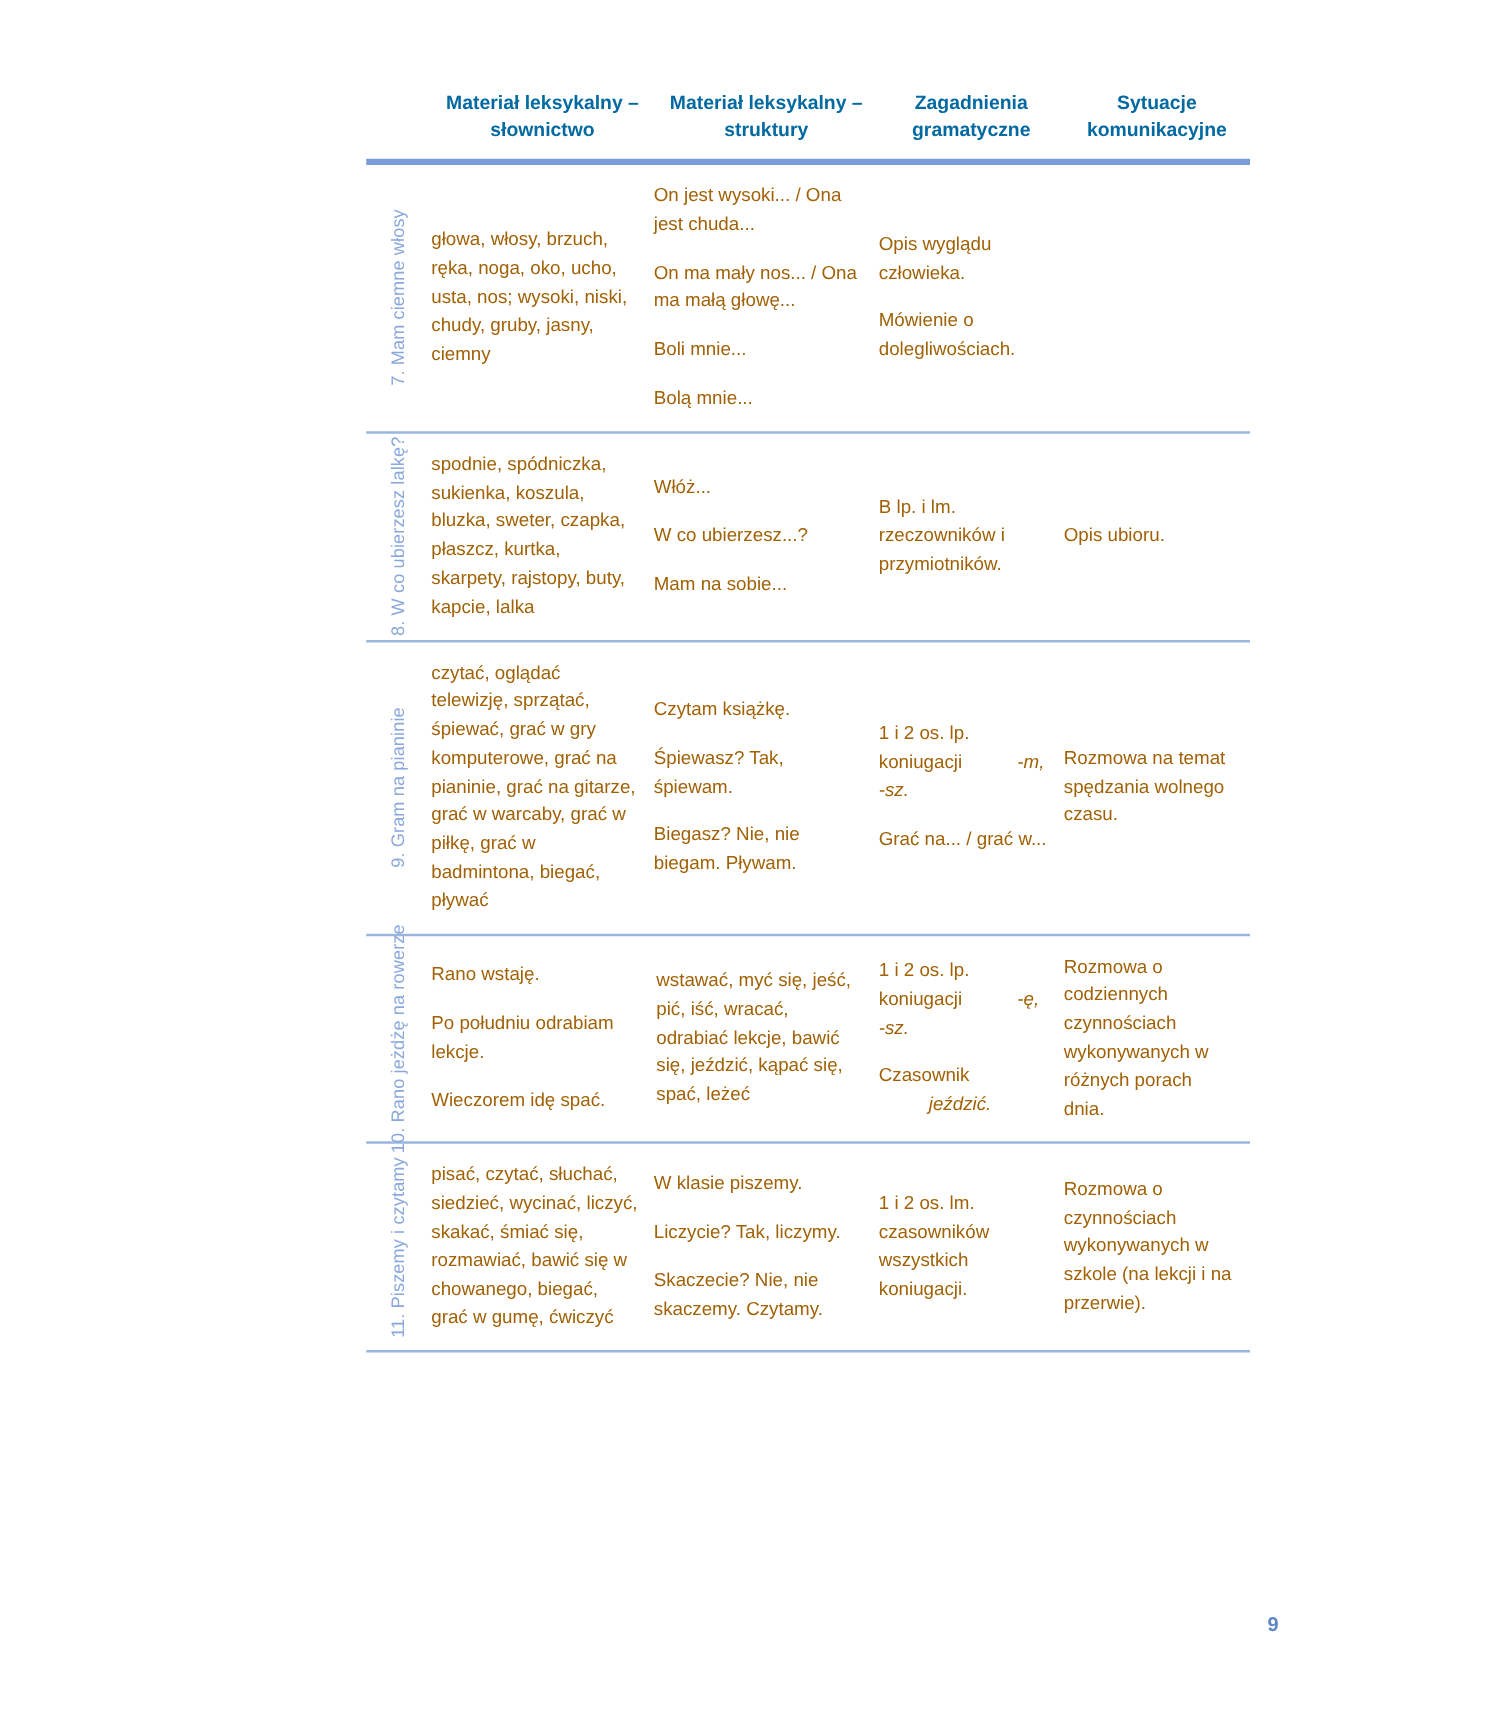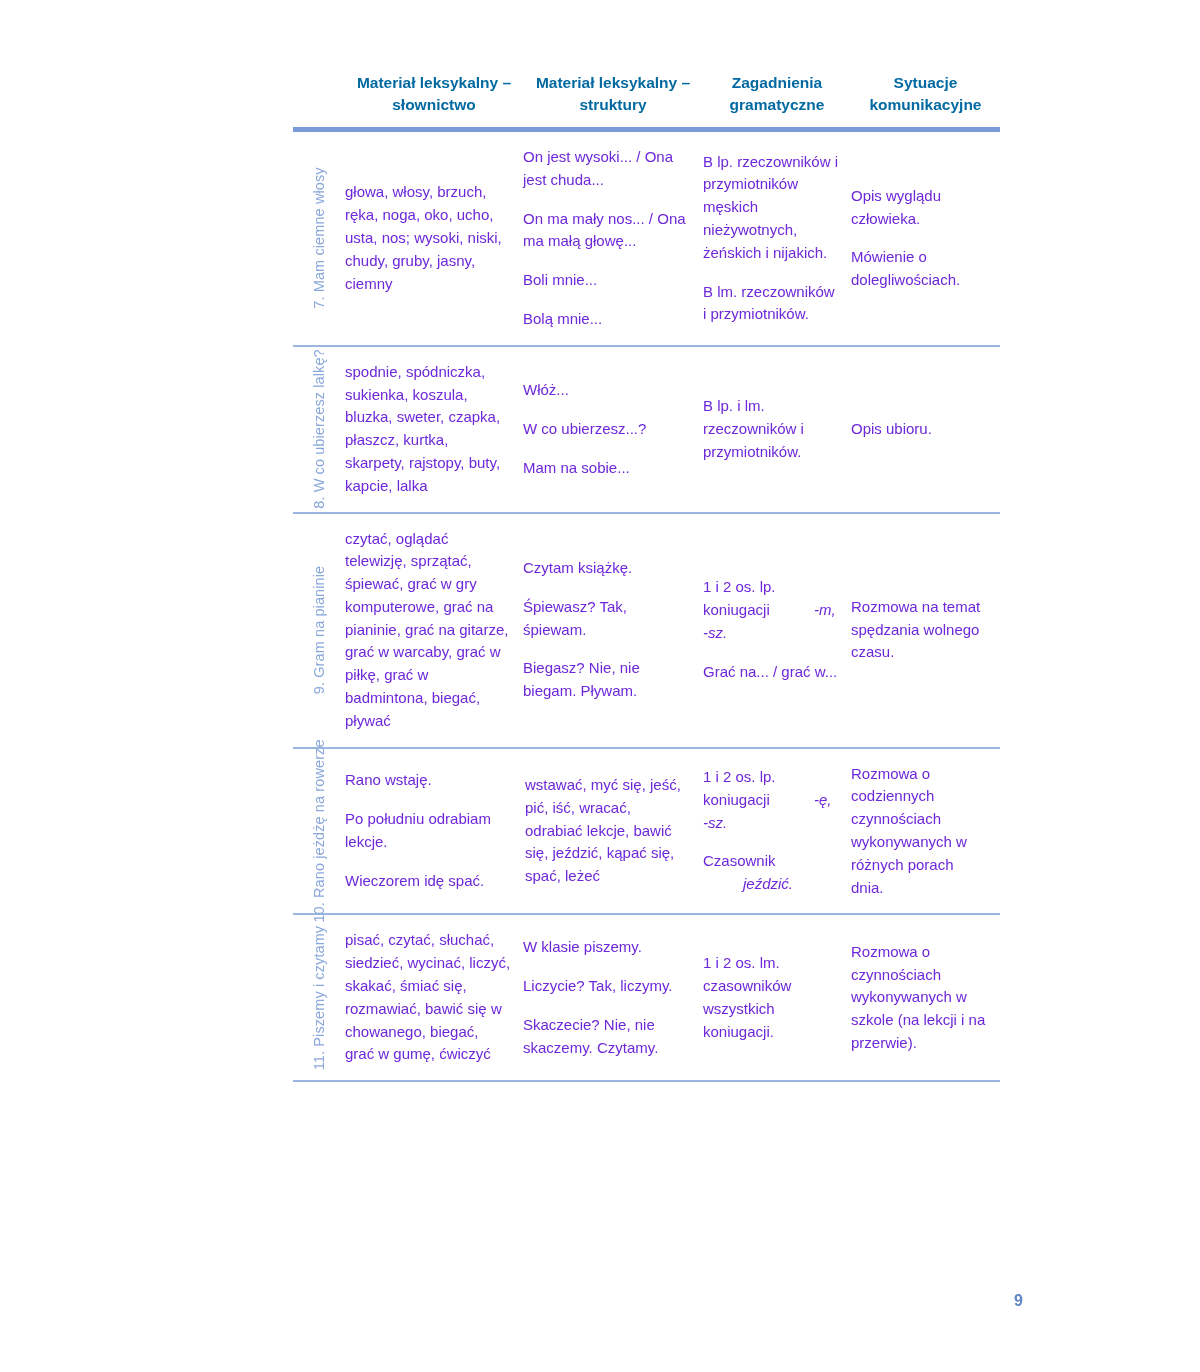--- a/index.html
+++ b/index.html
@@ -67,21 +67,21 @@
   
   .trow {
     display: flex;
     align-items: center;
   }
   .td {
     box-sizing: border-box;
     padding: 14px 12px 14px 0;
     font-size: 15px;
     line-height: 1.52;
-    color: #6d28d9;
+    color: #a16207;
   }
   .td p {
     margin: 0 0 16px 0;
   }
   .td p:last-child {
     margin-bottom: 0;
   }
 
   .rowlabel-cell {
     width: 52px;
@@ -157,24 +157,20 @@
       </div>
       <div class="td col-lex">
         <p>głowa, włosy, brzuch, ręka, noga, oko, ucho, usta, nos; wysoki, niski, chudy, gruby, jasny, ciemny</p>
       </div>
       <div class="td col-struct">
         <p>On jest wysoki... / Ona jest chuda...</p>
         <p>On ma mały nos... / Ona ma małą głowę...</p>
         <p>Boli mnie...</p>
         <p>Bolą mnie...</p>
       </div>
-      <div class="td col-gram">
-        <p>B lp. rzeczowników i przymiotników męskich nieżywotnych, żeńskich i nijakich.</p>
-        <p>B lm. rzeczowników i przymiotników.</p>
-      </div>
       <div class="td col-sit">
         <p>Opis wyglądu człowieka.</p>
         <p>Mówienie o dolegliwościach.</p>
       </div>
     </div>
 
     <div class="rule-thin"></div>
 
     <div class="trow">
       <div class="rowlabel-cell">

